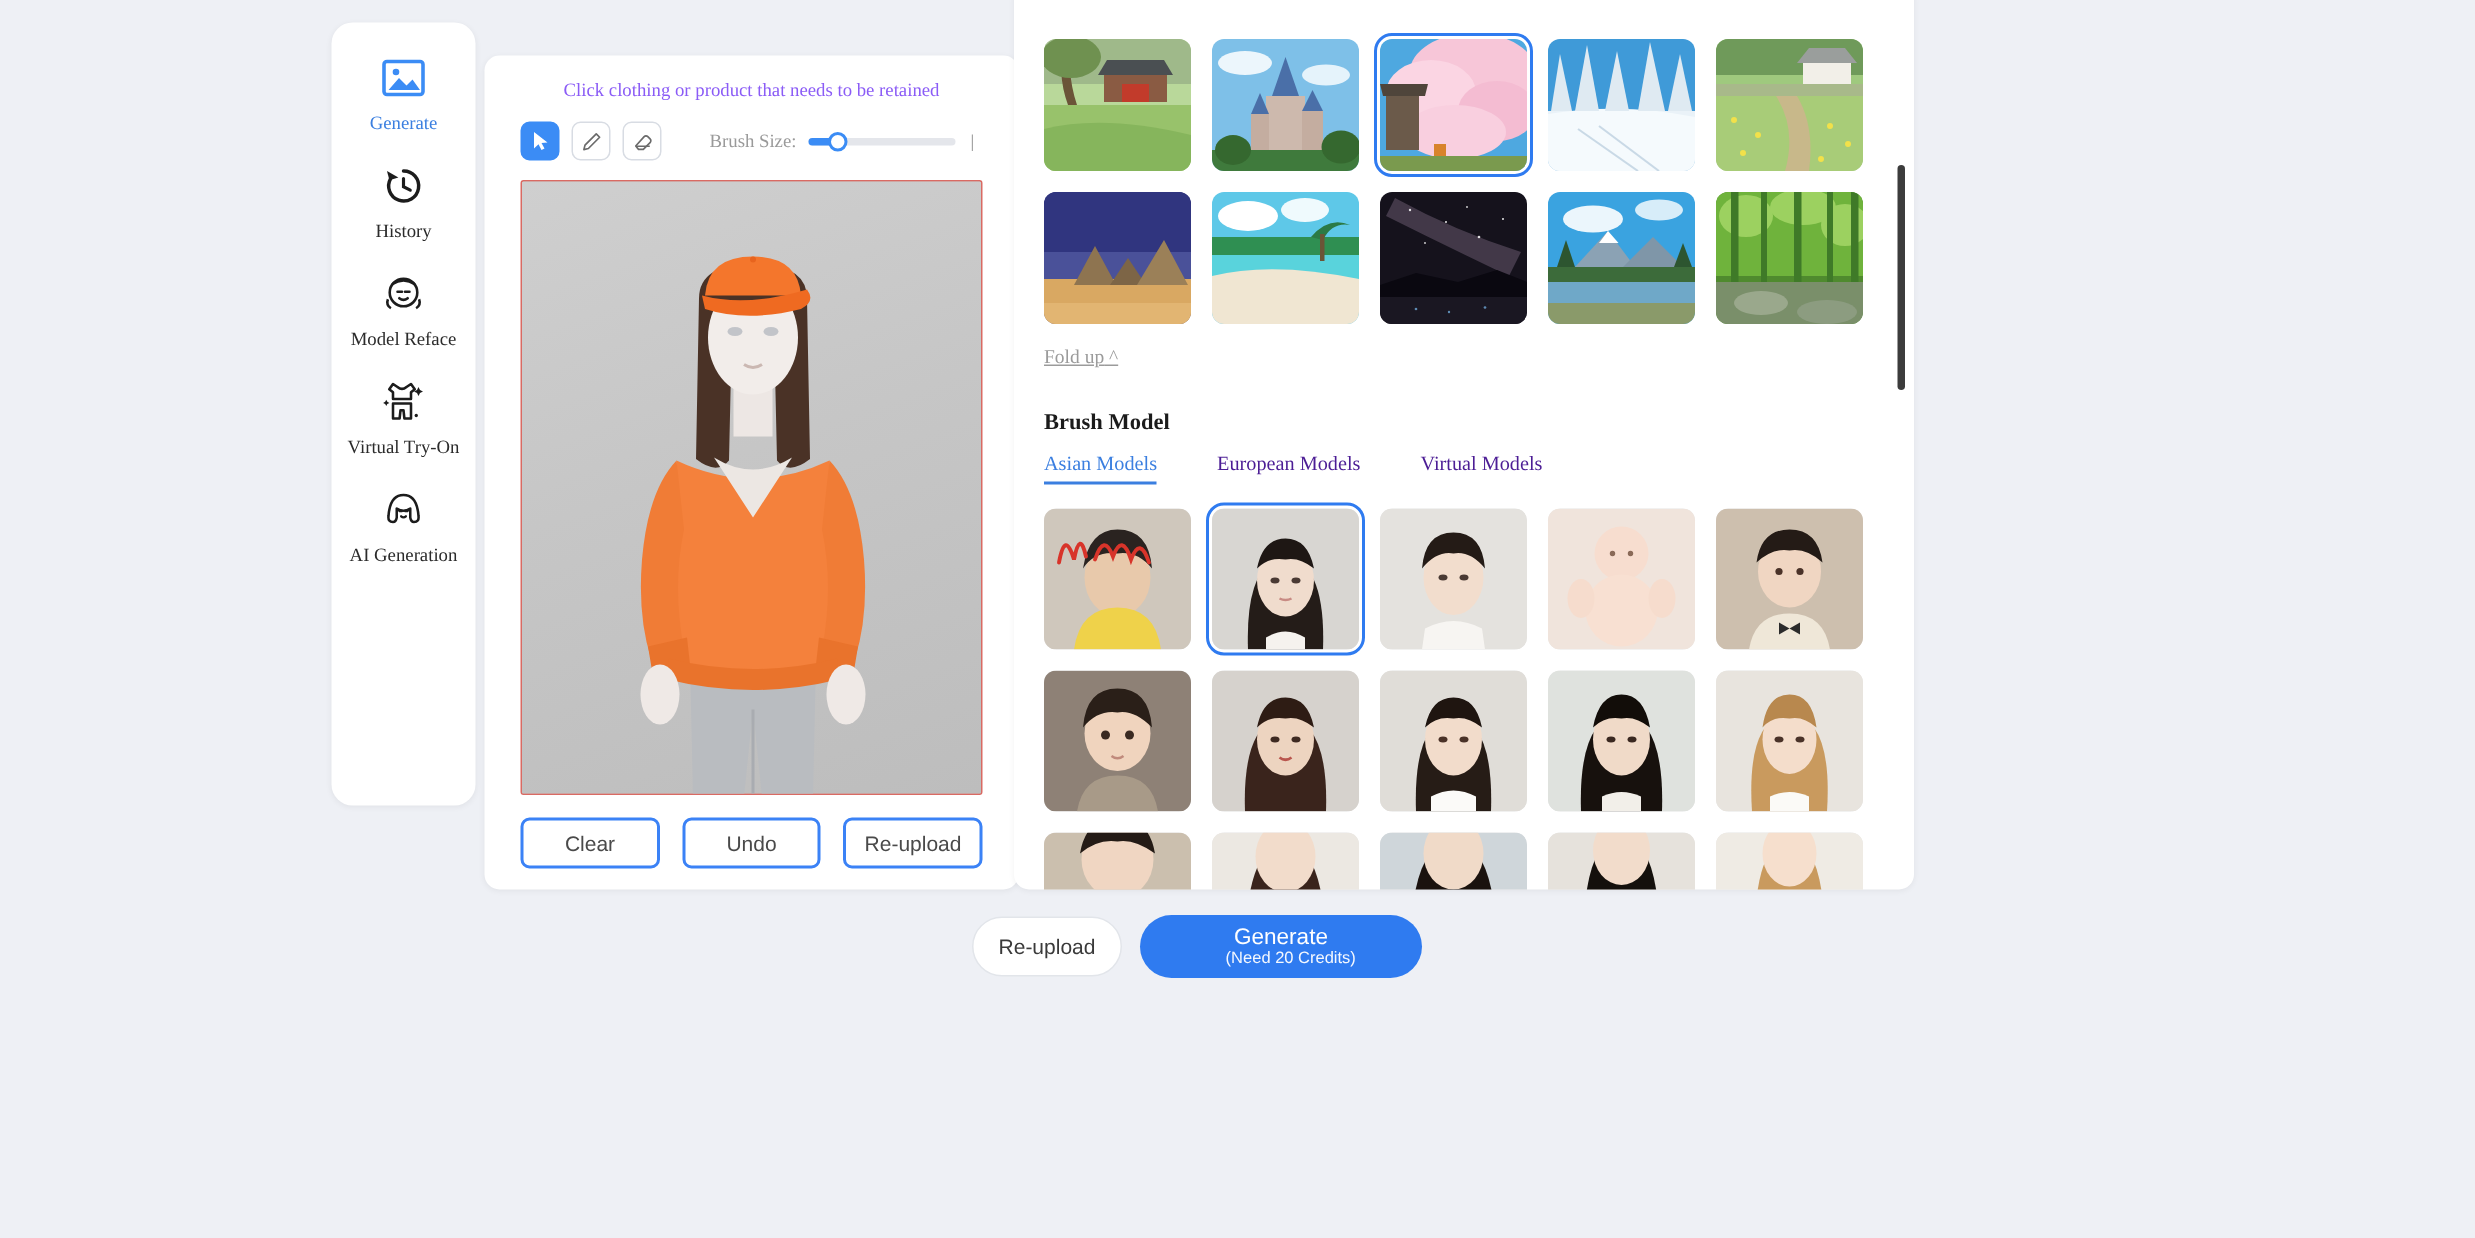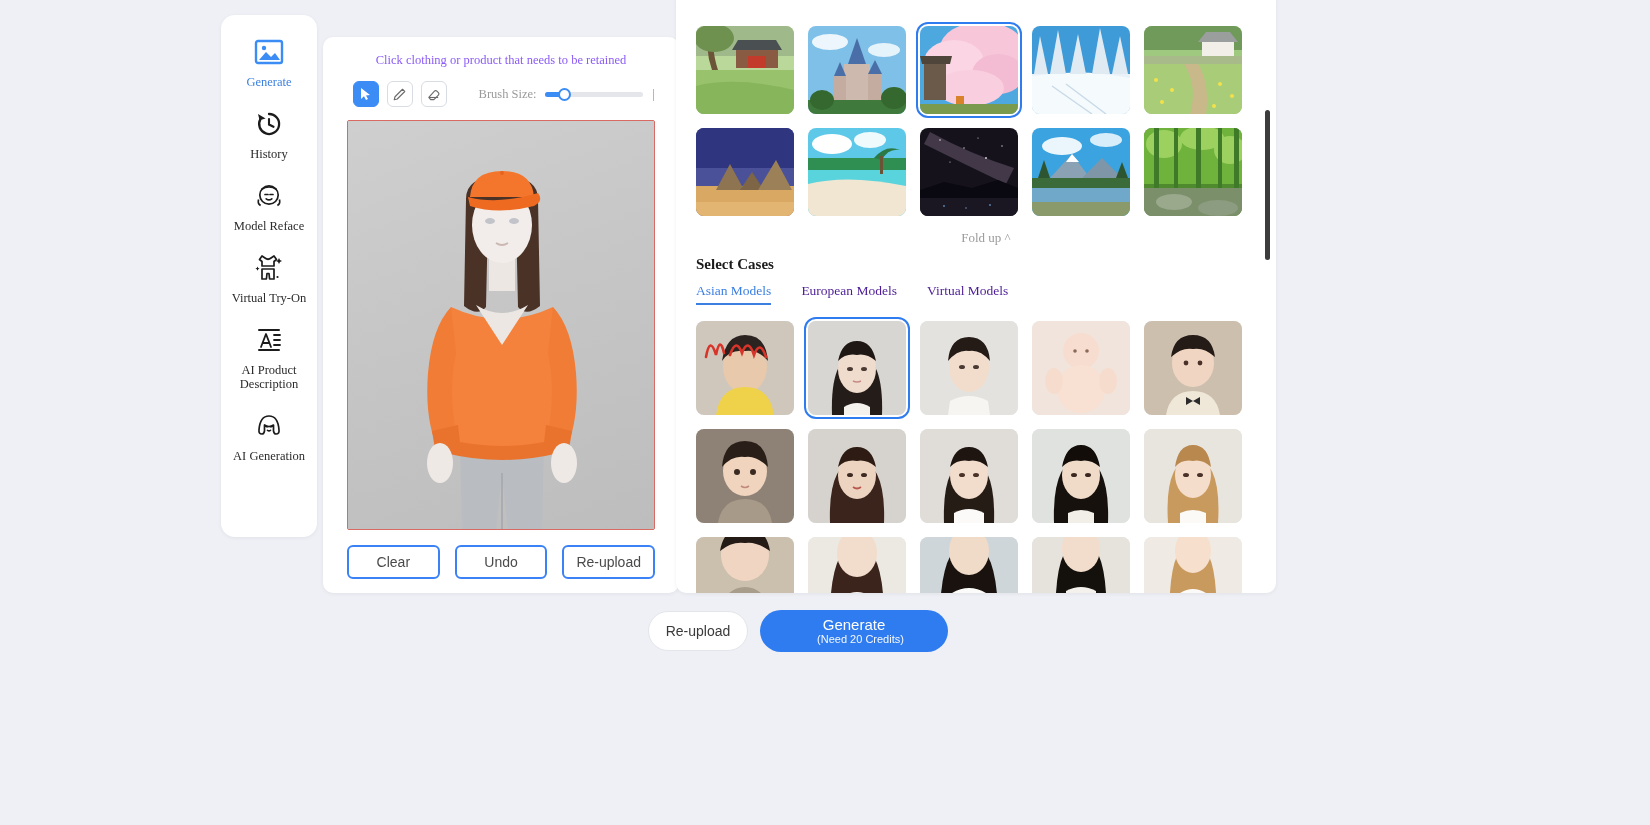--- a/index.html
+++ b/index.html
@@ -46,21 +46,21 @@
   .editor {
     position: absolute; left: 323px; top: 37px;
     width: 356px; height: 556px;
     background: #fff; border-radius: 10px;
     box-shadow: 0 1px 4px rgba(0,0,0,.06);
     padding: 16px 24px 0 24px;
   }
   .hint {
     font-size: 12.5px; color: #8b5cf6; text-align: center; margin-bottom: 12px;
   }
-  .toolbar { display: flex; align-items: center; height: 28px; justify-content: flex-end; }
+  .toolbar { display: flex; align-items: center; height: 28px; }
   .tool {
     width: 26px; height: 26px; border-radius: 6px; border: 1px solid #d8dce3;
     background: #fff; display: flex; align-items: center; justify-content: center;
     margin-right: 8px; cursor: pointer;
   }
   .tool.active { background: #3b8cf5; border-color: #3b8cf5; }
   .brush-label { font-size: 12.5px; color: #9a9a9a; margin-left: 24px; margin-right: 8px; }
   .slider { position: relative; width: 98px; height: 5px; background: #e4e6eb; border-radius: 3px; cursor: pointer; }
   .slider-fill { position: absolute; left: 0; top: 0; height: 5px; width: 20px; background: #3b8cf5; border-radius: 3px; }
   .slider-thumb {
@@ -101,25 +101,25 @@
   .panel-inner { position: absolute; left: 20px; top: 0; width: 580px; }
   .thumb-row { display: flex; gap: 14px; margin-bottom: 14px; }
   .thumb {
     width: 98px; height: 88px; border-radius: 8px; overflow: hidden;
     position: relative; cursor: pointer; flex: none;
   }
   .thumb.sel { outline: 2px solid #2f7bf0; outline-offset: 2px; border-radius: 8px; }
   .thumb-img { width: 100%; height: 100%; display: block; }
 
   .fold {
-    text-align: center; font-size: 13px; color: #9b9b9b;
-    margin: 6px 0 10px 0; cursor: pointer;
+    text-align: left; font-size: 13px; color: #9b9b9b;
+    margin: 6px 0 28px 0; cursor: pointer; text-decoration: underline;
   }
   .sec-title { font-size: 15px; font-weight: bold; color: #1b1b1b; margin-bottom: 10px; }
-  .mtabs { display: flex; gap: 30px; margin-bottom: 16px; }
+  .mtabs { display: flex; gap: 40px; margin-bottom: 16px; }
   .mtab { font-size: 13.5px; color: #4c1d95; padding-bottom: 4px; cursor: pointer; }
   .mtab.active { color: #3b7fe0; border-bottom: 2px solid #3b7fe0; }
 
   .model-row { display: flex; gap: 14px; margin-bottom: 14px; }
   .model {
     width: 98px; height: 94px; border-radius: 8px; overflow: hidden;
     position: relative; cursor: pointer; flex: none; background: #e8e8e8;
   }
   .model.sel { outline: 2px solid #2f7bf0; outline-offset: 2px; }
 
@@ -199,31 +199,20 @@
         <path d="M10 4 L13 6 Q16 8.5 19 6 L22 4 L24.5 7.5 L22 9.5 L22 14 L10 14 L10 9.5 L7.5 7.5 Z" fill="none" stroke="#1c1c1c" stroke-width="1.7" stroke-linejoin="round"></path>
         <path d="M10 17 L22 17 L22 27 L17.6 27 L17 21.5 L15 21.5 L14.4 27 L10 27 Z" fill="none" stroke="#1c1c1c" stroke-width="1.7" stroke-linejoin="round"></path>
         <path d="M27 6 l1 2 l2 1 l-2 1 l-1 2 l-1 -2 l-2 -1 l2 -1 Z" fill="#1c1c1c"></path>
         <path d="M5.5 14.5 l.7 1.4 l1.4 .7 l-1.4 .7 l-.7 1.4 l-.7 -1.4 l-1.4 -.7 l1.4 -.7 Z" fill="#1c1c1c"></path>
         <circle cx="25.5" cy="25" r="1.1" fill="#1c1c1c"></circle>
       </svg>
     </div>
     <div class="side-label">Virtual Try-On</div>
   </div>
 
-  <div class="side-item">
-    <div class="side-ico">
-      <svg width="32" height="28" viewBox="0 0 32 28">
-        <path d="M6 4 H26" stroke="#1c1c1c" stroke-width="2" stroke-linecap="round"></path>
-        <path d="M8 21 L13 8 L18 21 M9.8 17 H16.2" fill="none" stroke="#1c1c1c" stroke-width="1.8" stroke-linecap="round" stroke-linejoin="round"></path>
-        <path d="M21 9 H27 M21 14 H27 M21 19 H27" stroke="#1c1c1c" stroke-width="1.8" stroke-linecap="round"></path>
-        <path d="M6 24 H26" stroke="#1c1c1c" stroke-width="2" stroke-linecap="round"></path>
-      </svg>
-    </div>
-    <div class="side-label">AI Product Description</div>
-  </div>
 
   <div class="side-item">
     <div class="side-ico">
       <svg width="32" height="28" viewBox="0 0 32 28">
         <path d="M16 4 Q25 4 26 18 Q26.5 22 23 22 Q21 22 20.5 19 L20.5 13 Q16 16 11.5 13 L11.5 19 Q11 22 9 22 Q5.5 22 6 18 Q7 4 16 4 Z" fill="none" stroke="#1c1c1c" stroke-width="1.7" stroke-linejoin="round"></path>
         <path d="M13.3 14.8 h1.6 M17.1 14.8 h1.6" stroke="#1c1c1c" stroke-width="1.5" stroke-linecap="round"></path>
         <path d="M14.4 18.2 Q16 19.6 17.6 18.2" fill="none" stroke="#1c1c1c" stroke-width="1.5" stroke-linecap="round"></path>
       </svg>
     </div>
     <div class="side-label">AI Generation</div>
@@ -476,21 +465,21 @@
           <ellipse cx="74" cy="80" rx="20" ry="8" fill="#8c9c80"></ellipse>
         </svg>
       </div>
     </div>
 
     <div class="fold">
       <span>Fold up</span>
       <span>^</span>
     </div>
 
-    <div class="sec-title">Select Cases</div>
+    <div class="sec-title">Brush Model</div>
 
     <div class="mtabs">
       <div class="mtab active">Asian Models</div>
       <div class="mtab">European Models</div>
       <div class="mtab">Virtual Models</div>
     </div>
 
     <div class="model-row">
       <div class="model">
         <svg class="thumb-img" viewBox="0 0 98 94">

